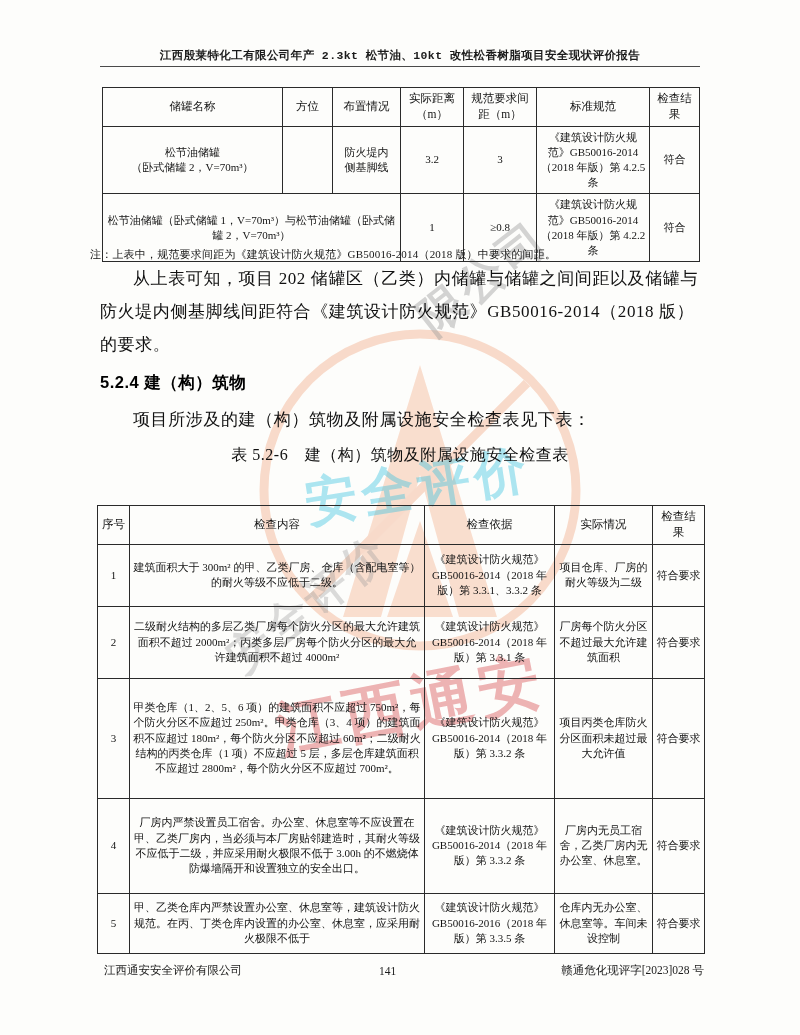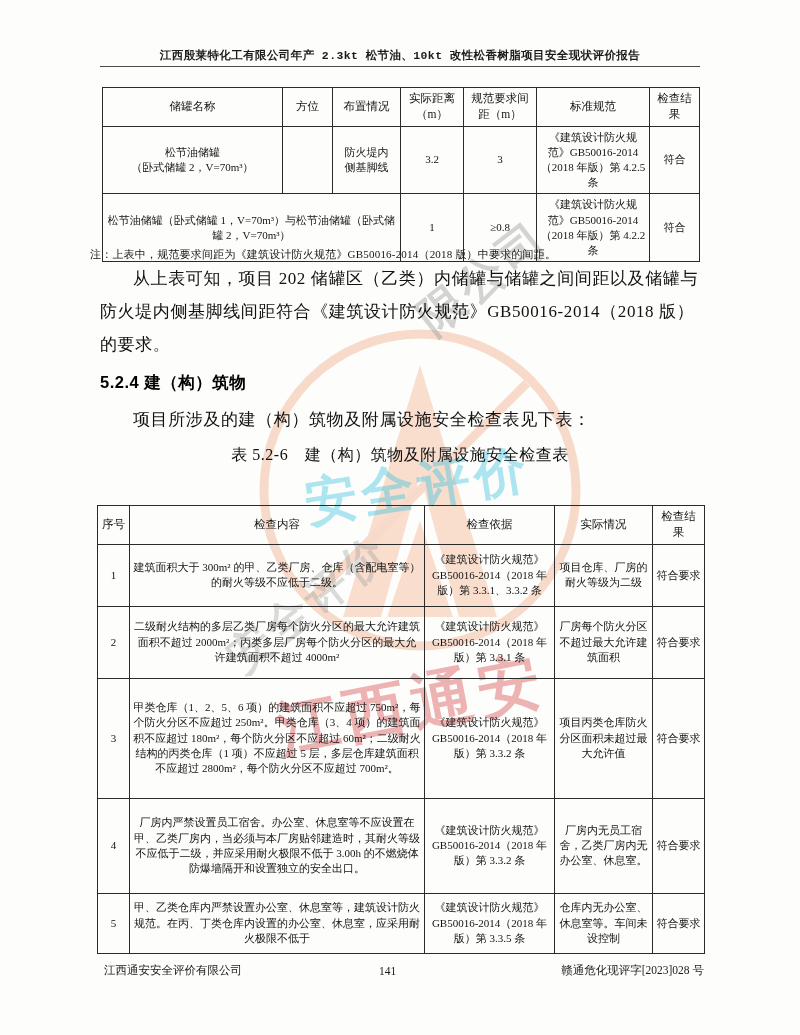--- a/index.html
+++ b/index.html
@@ -344,21 +344,21 @@
         <tr style="height:95px">
           <td>4</td>
           <td>厂房内严禁设置员工宿舍。办公室、休息室等不应设置在甲、乙类厂房内，当必须与本厂房贴邻建造时，其耐火等级不应低于二级，并应采用耐火极限不低于 3.00h 的不燃烧体防爆墙隔开和设置独立的安全出口。</td>
           <td>《建筑设计防火规范》GB50016-2014（2018 年版）第 3.3.2 条</td>
           <td>厂房内无员工宿舍，乙类厂房内无办公室、休息室。</td>
           <td>符合要求</td>
         </tr>
         <tr style="height:60px">
           <td>5</td>
           <td>甲、乙类仓库内严禁设置办公室、休息室等，建筑设计防火规范。在丙、丁类仓库内设置的办公室、休息室，应采用耐火极限不低于</td>
-          <td>《建筑设计防火规范》GB50016-2014（2018 年版）第 3.3.5 条</td>
+          <td>《建筑设计防火规范》GB50016-2016（2018 年版）第 3.3.5 条</td>
           <td>仓库内无办公室、休息室等。车间未设控制</td>
           <td>符合要求</td>
         </tr>
       </tbody>
     </table>
 
     <div class="doc-footer">
       <div>江西通安安全评价有限公司</div>
       <div class="f-center">141</div>
       <div>赣通危化现评字[2023]028 号</div>

